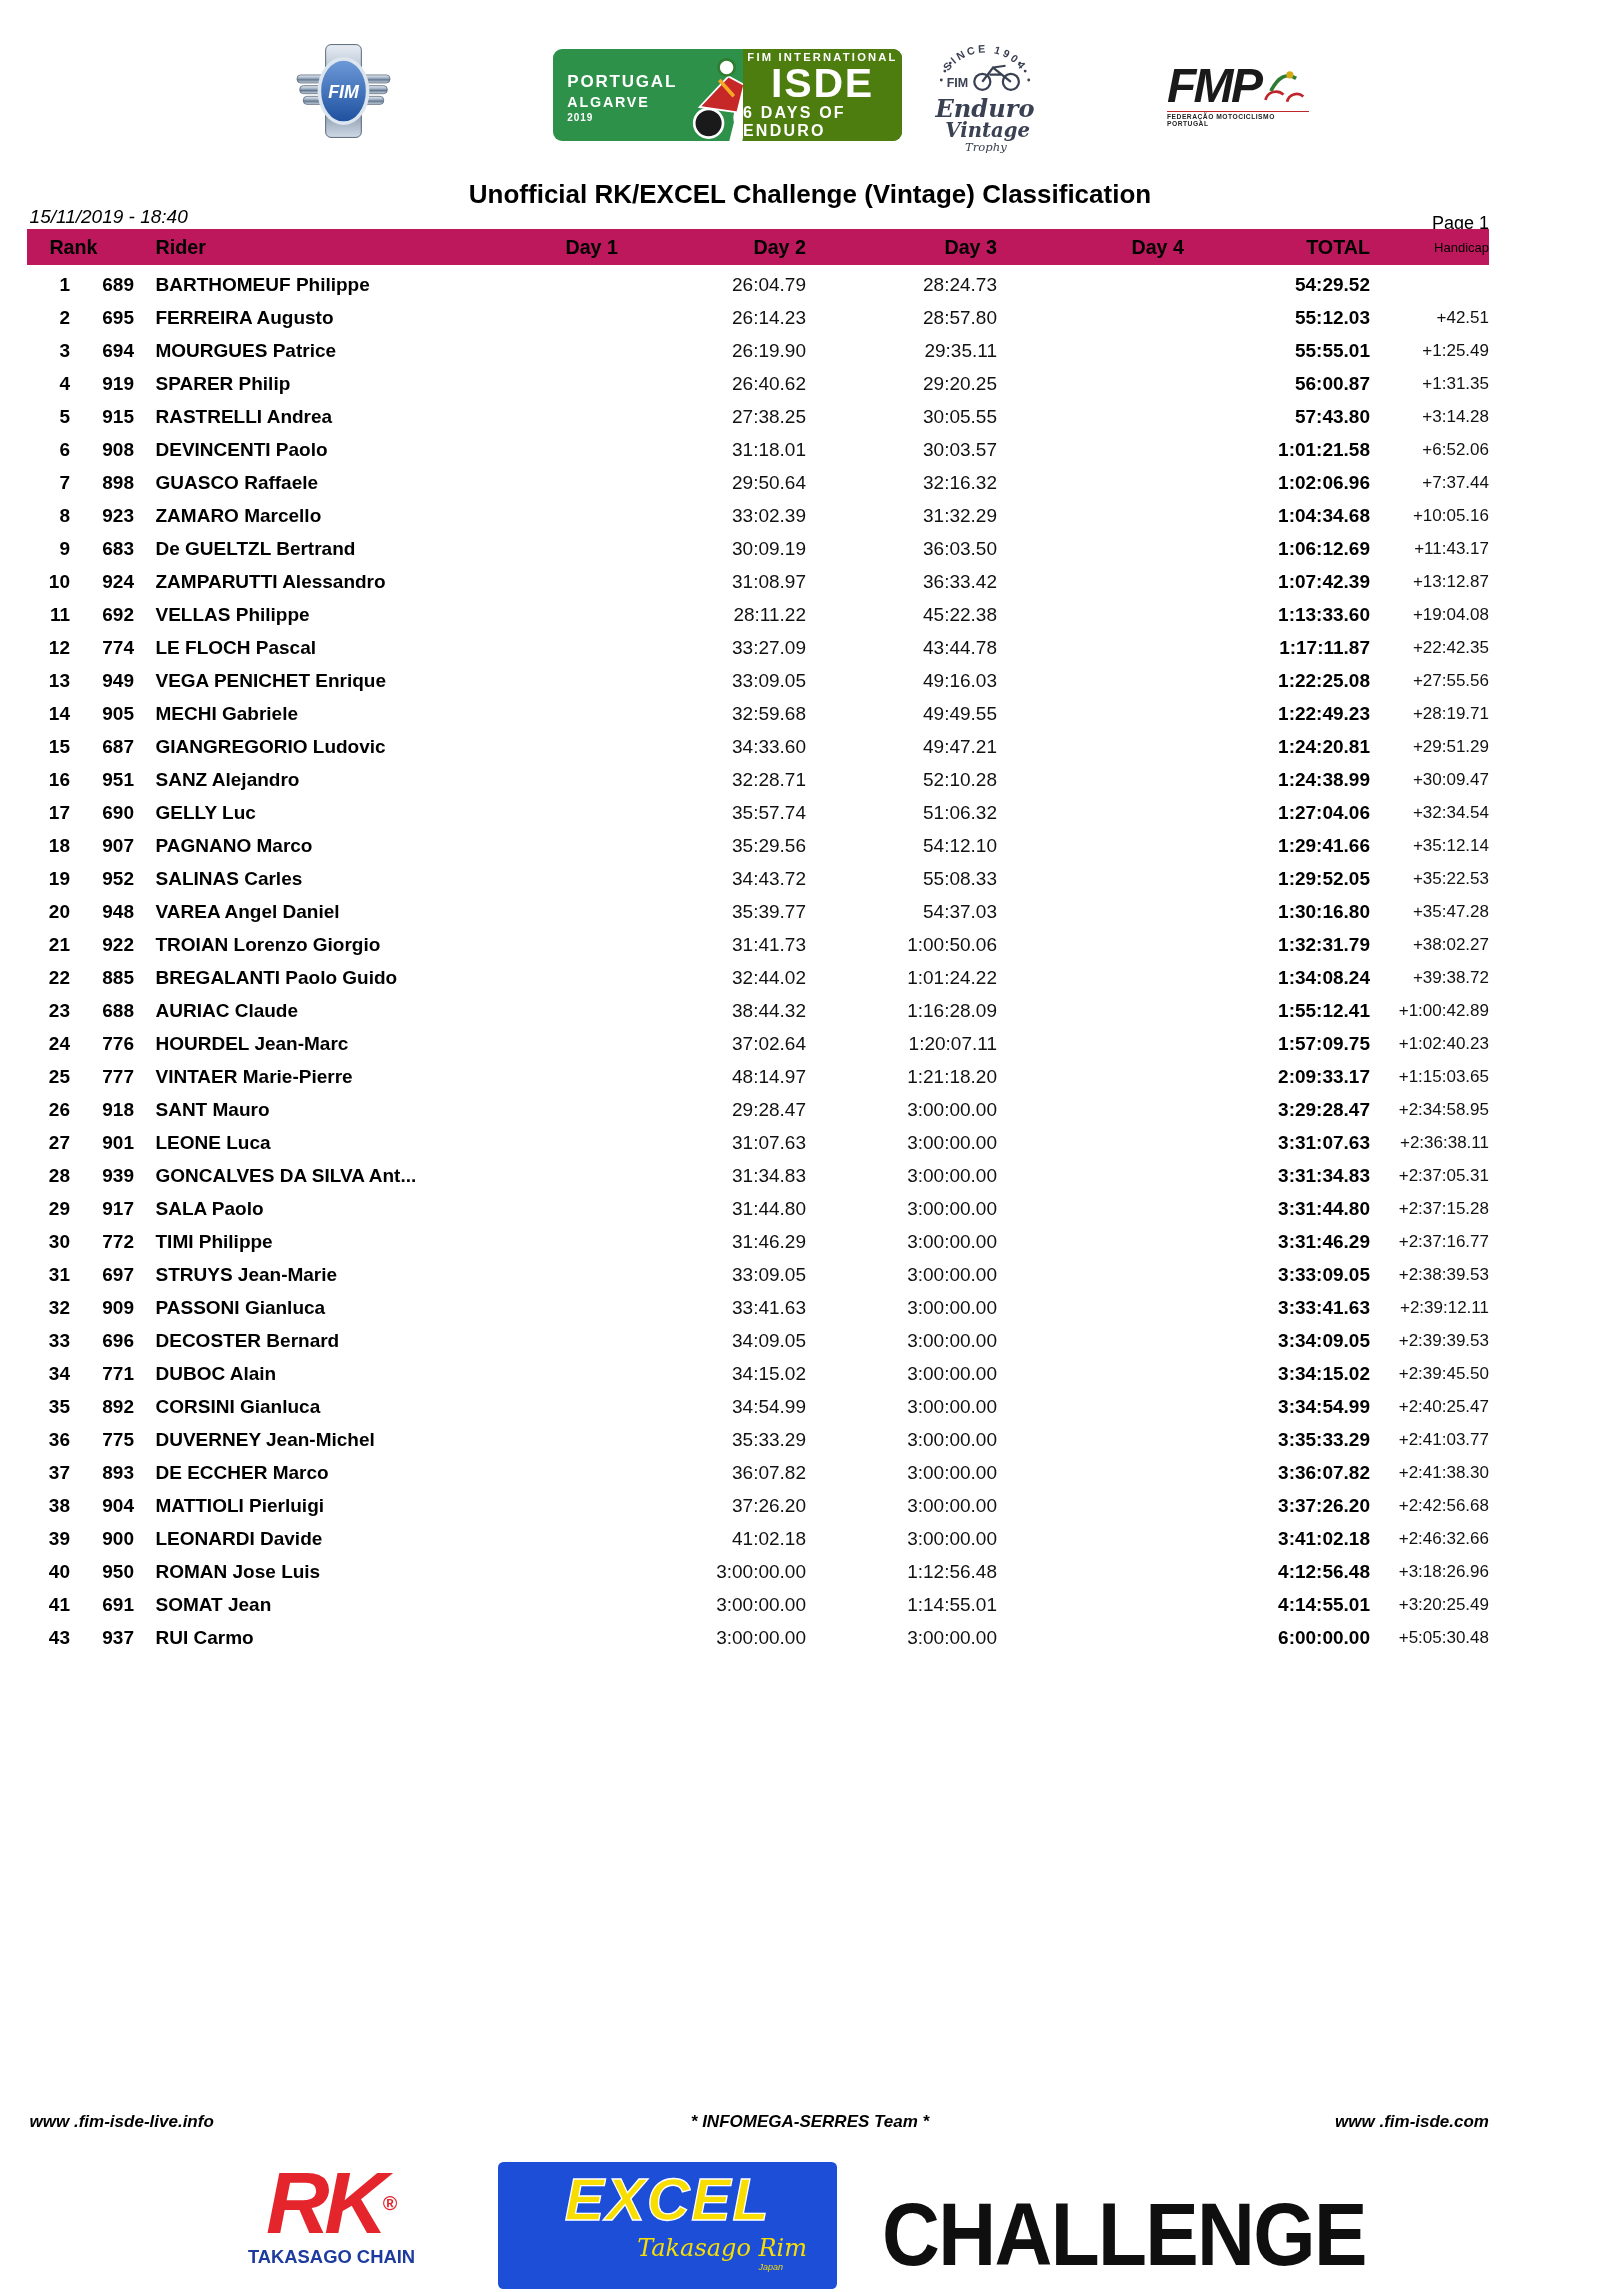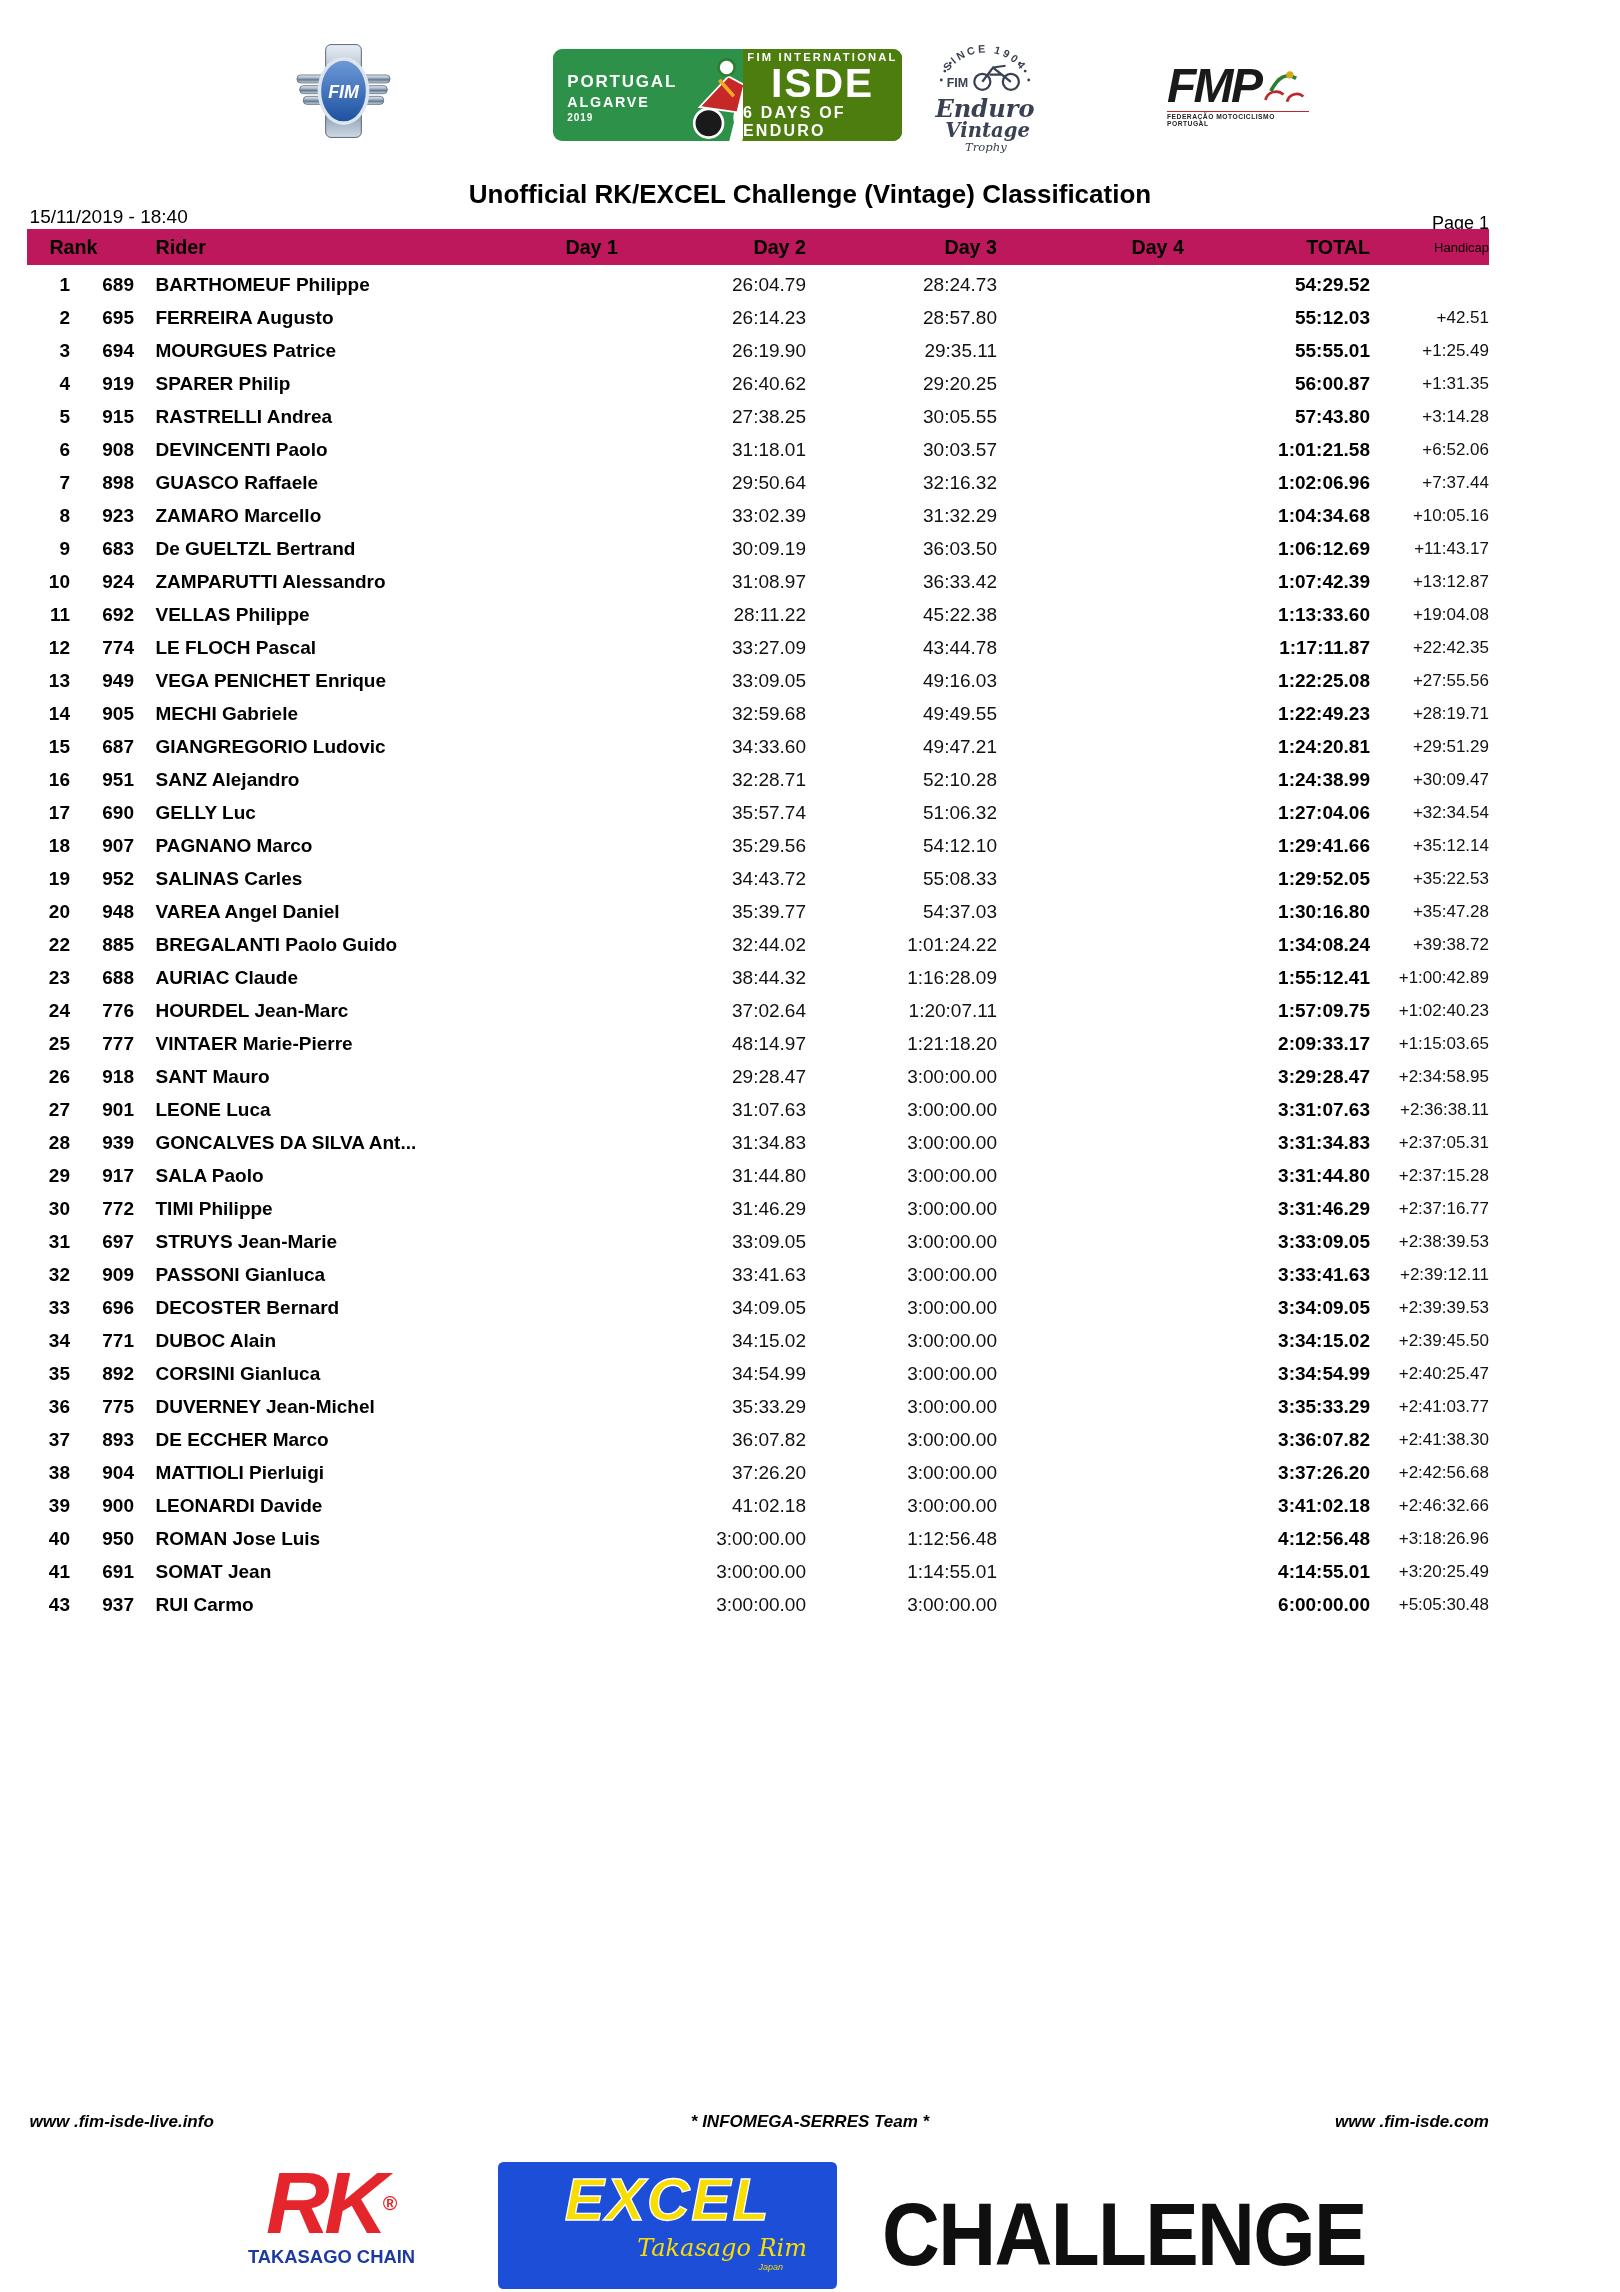--- a/index.html
+++ b/index.html
@@ -29,21 +29,21 @@
   .fmp-logo { position:absolute; left:1167px; top:64px; width:152px; }
   .fmp-row { display:flex; align-items:flex-start; }
   .fmp-name { font-size:48px; font-weight:bold; font-style:italic; letter-spacing:-2.7px;
     color:#1a1a1a; line-height:43px; }
   .fmp-sub { font-size:6.7px; font-weight:bold; color:#222; letter-spacing:0.5px;
     border-top:1.8px solid #c0242b; padding-top:0.9px; margin-top:1.8px; width:142px; }
 
   
   .doc-title { position:absolute; left:0; top:179px; width:100%; text-align:center;
     font-size:26px; font-weight:bold; }
-  .doc-date { position:absolute; left:29.6px; top:206px; font-size:19px; }
+  .doc-date { position:absolute; left:29.6px; top:206px; font-size:19px;font-style:italic; }
   .doc-page { position:absolute; right:131px; top:213px; font-size:18px; }
 
   
   .rtable { position:absolute; left:27px; top:229px; width:1462px; }
   .thead { display:grid; height:36px; background:#be185d; align-items:center;
     grid-template-columns:43px 64px 394px 90px 188px 191px 187px 186px 119px;
     font-size:19.7px; font-weight:bold; }
   .th-rank { grid-column:1 / 3; text-align:left; padding-left:22.4px; }
   .th-rider { text-align:left; padding-left:21.5px; }
   .th-day { text-align:right; }
@@ -407,20 +407,31 @@
           <div class="td col-num">948</div>
           <div class="td col-name">VAREA Angel Daniel</div>
           <div class="td col-day1"></div>
           <div class="td col-day2">35:39.77</div>
           <div class="td col-day3">54:37.03</div>
           <div class="td col-day4"></div>
           <div class="td col-total">1:30:16.80</div>
           <div class="td col-handicap">+35:47.28</div>
         </div>
         <div class="trow">
+          <div class="td col-rank">21</div>
+          <div class="td col-num">922</div>
+          <div class="td col-name">TROIAN Lorenzo Giorgio</div>
+          <div class="td col-day1"></div>
+          <div class="td col-day2">31:41.73</div>
+          <div class="td col-day3">1:00:50.06</div>
+          <div class="td col-day4"></div>
+          <div class="td col-total">1:32:31.79</div>
+          <div class="td col-handicap">+38:02.27</div>
+        </div>
+        <div class="trow">
           <div class="td col-rank">22</div>
           <div class="td col-num">885</div>
           <div class="td col-name">BREGALANTI Paolo Guido</div>
           <div class="td col-day1"></div>
           <div class="td col-day2">32:44.02</div>
           <div class="td col-day3">1:01:24.22</div>
           <div class="td col-day4"></div>
           <div class="td col-total">1:34:08.24</div>
           <div class="td col-handicap">+39:38.72</div>
         </div>

